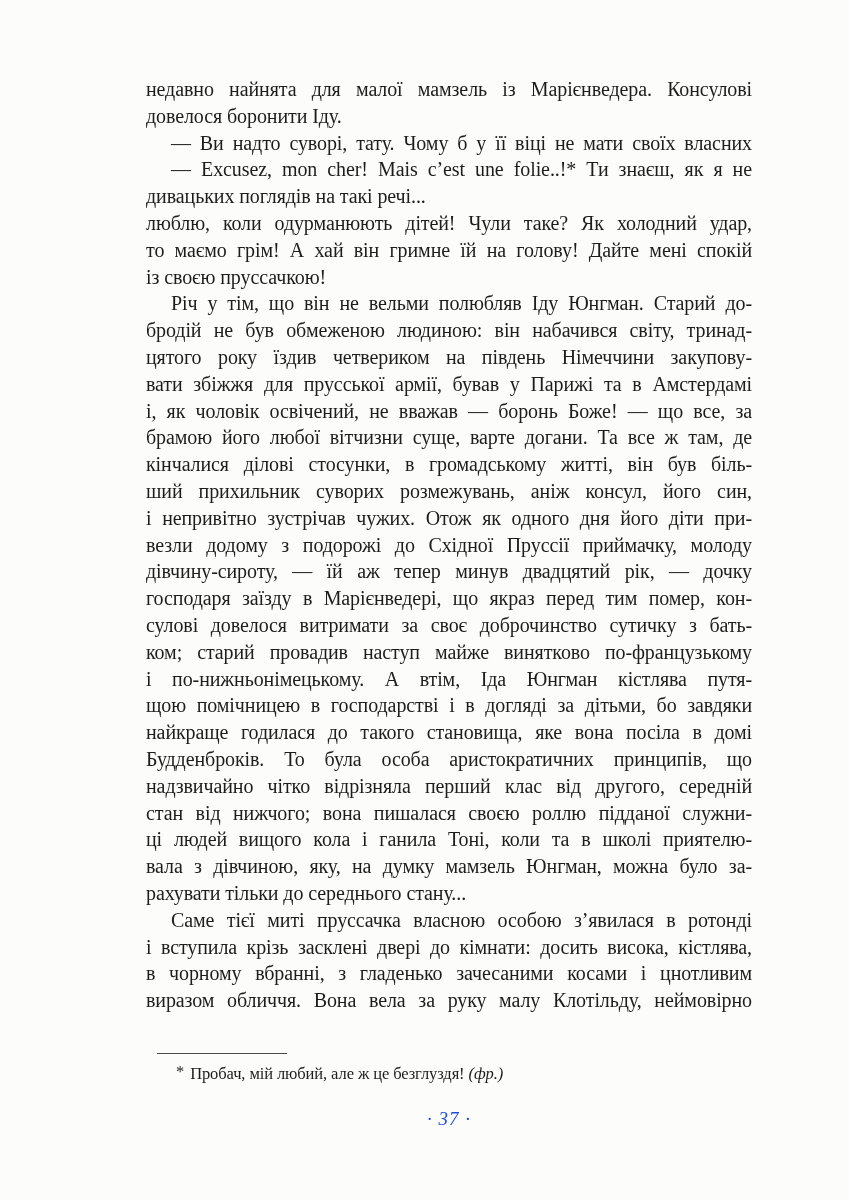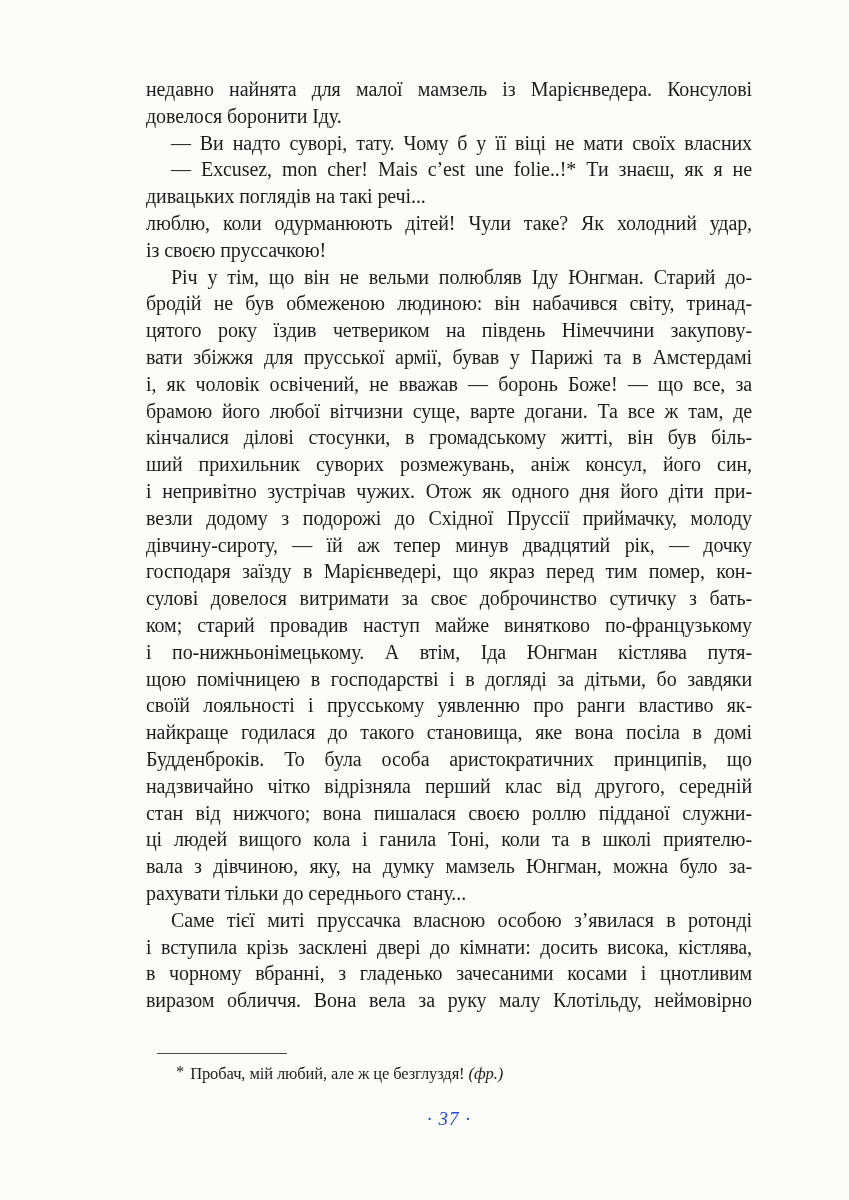--- a/index.html
+++ b/index.html
@@ -84,38 +84,38 @@
 
 <div class="page">
 
   <main class="text-block">
       <div class="line jl">недавно найнята для малої мамзель із Марієнведера. Консулові</div>
       <div class="line">довелося боронити Іду.</div>
       <div class="line indent jl">— Ви надто суворі, тату. Чому б у її віці не мати своїх власних</div>
       <div class="line indent jl">— Excusez, mon cher! Mais c’est une folie..!* Ти знаєш, як я не</div>
       <div class="line">дивацьких поглядів на такі речі...</div>
       <div class="line jl">люблю, коли одурманюють дітей! Чули таке? Як холодний удар,</div>
+      <div class="line jl">то маємо грім! А хай він гримне їй на голову! Дайте мені спокій</div>
       <div class="line">із своєю пруссачкою!</div>
       <div class="line indent jl">Річ у тім, що він не вельми полюбляв Іду Юнгман. Старий до-</div>
       <div class="line jl">бродій не був обмеженою людиною: він набачився світу, тринад-</div>
       <div class="line jl">цятого року їздив четвериком на південь Німеччини закупову-</div>
       <div class="line jl">вати збіжжя для прусської армії, бував у Парижі та в Амстердамі</div>
       <div class="line jl">і, як чоловік освічений, не вважав — боронь Боже! — що все, за</div>
       <div class="line jl">брамою його любої вітчизни суще, варте догани. Та все ж там, де</div>
       <div class="line jl">кінчалися ділові стосунки, в громадському житті, він був біль-</div>
       <div class="line jl">ший прихильник суворих розмежувань, аніж консул, його син,</div>
       <div class="line jl">і непривітно зустрічав чужих. Отож як одного дня його діти при-</div>
       <div class="line jl">везли додому з подорожі до Східної Пруссії приймачку, молоду</div>
       <div class="line jl">дівчину-сироту, — їй аж тепер минув двадцятий рік, — дочку</div>
       <div class="line jl">господаря заїзду в Марієнведері, що якраз перед тим помер, кон-</div>
       <div class="line jl">сулові довелося витримати за своє доброчинство сутичку з бать-</div>
       <div class="line jl">ком; старий провадив наступ майже винятково по-французькому</div>
       <div class="line jl">і по-нижньонімецькому. А втім, Іда Юнгман кістлява путя-</div>
       <div class="line jl">щою помічницею в господарстві і в догляді за дітьми, бо завдяки</div>
-      <div class="line jl">своїй лояльності і прусському уявленню про ранги властиво як-</div>
       <div class="line jl">найкраще годилася до такого становища, яке вона посіла в домі</div>
       <div class="line jl">Будденброків. То була особа аристократичних принципів, що</div>
       <div class="line jl">надзвичайно чітко відрізняла перший клас від другого, середній</div>
       <div class="line jl">стан від нижчого; вона пишалася своєю роллю підданої служни-</div>
       <div class="line jl">ці людей вищого кола і ганила Тоні, коли та в школі приятелю-</div>
       <div class="line jl">вала з дівчиною, яку, на думку мамзель Юнгман, можна було за-</div>
       <div class="line">рахувати тільки до середнього стану...</div>
       <div class="line indent jl">Саме тієї миті пруссачка власною особою з’явилася в ротонді</div>
       <div class="line jl">і вступила крізь засклені двері до кімнати: досить висока, кістлява,</div>
       <div class="line jl">в чорному вбранні, з гладенько зачесаними косами і цнотливим</div>

